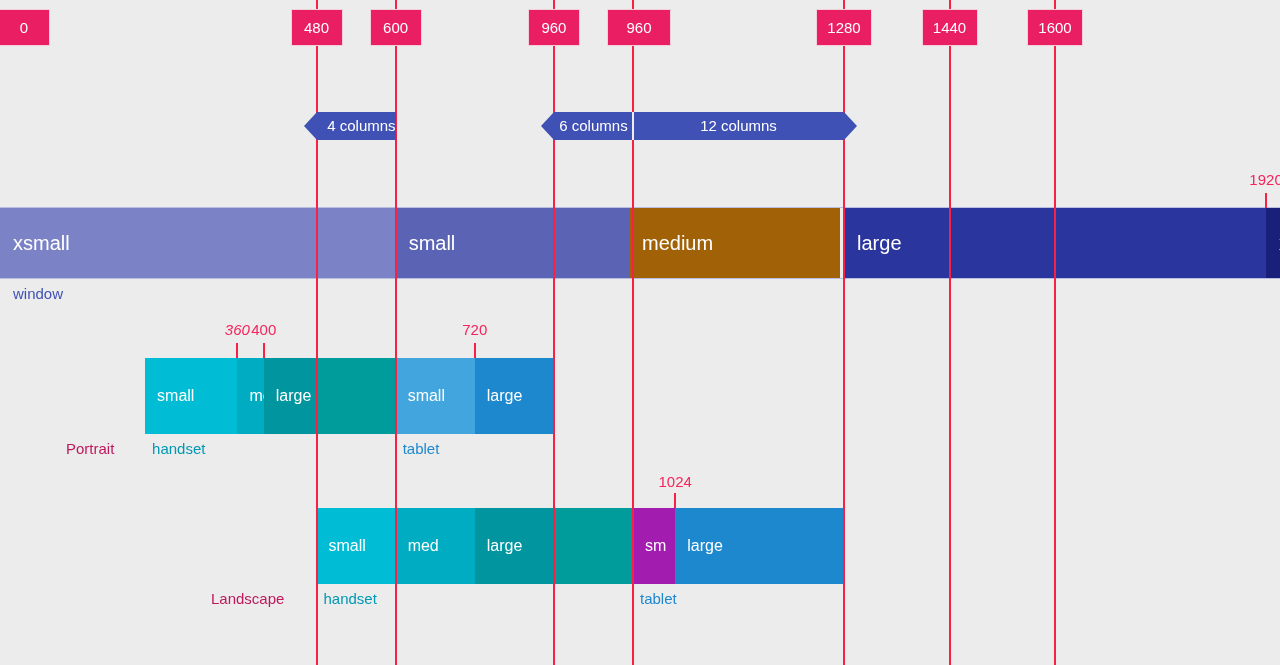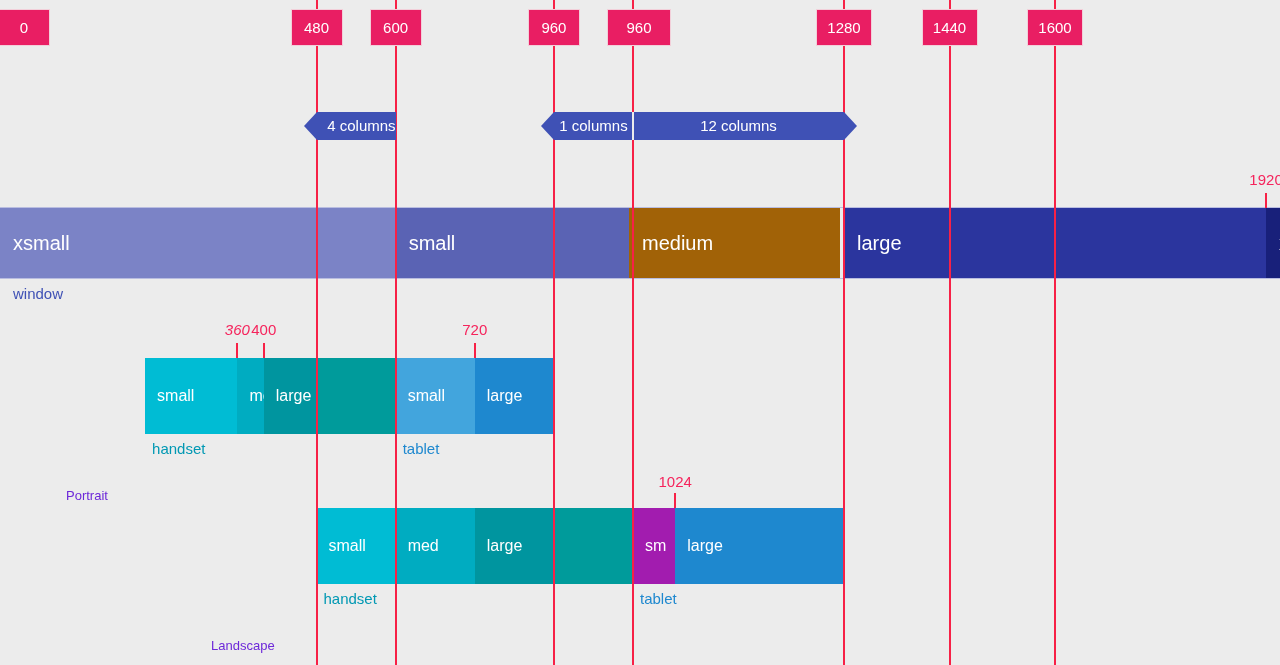--- a/index.html
+++ b/index.html
@@ -70,21 +70,21 @@
 
   
   .dbar{position:absolute;height:76px;z-index:2;}
   .dseg{position:absolute;top:0;height:76px;}
   .dseg span{
     position:absolute;left:12px;top:50%;transform:translateY(-50%);
     color:#ffffff;font-size:16px;white-space:nowrap;
   }
   .devlabel{position:absolute;font-size:15px;z-index:4;white-space:nowrap;}
   .orient{
-    position:absolute;color:#6d28d9;font-size:13px;z-index:4;white-space:nowrap;margin-top:48px;
+    position:absolute;color:#be185d;font-size:15px;z-index:4;white-space:nowrap;
   }
 
   
   .tick{position:absolute;width:2px;background:#f72146;z-index:4;}
   .ticklabel{
     position:absolute;color:#f5245c;font-size:15px;z-index:4;
     white-space:nowrap;text-align:center;
   }
 </style>
 </head>
@@ -105,21 +105,21 @@
     <div class="flag" style="left: 607.024px; width: 64px;">960</div>
     <div class="flag" style="left: 816.032px; width: 56px;">1280</div>
     <div class="flag" style="left: 921.536px; width: 56px;">1440</div>
     <div class="flag" style="left: 1027.04px; width: 56px;">1600</div>
     <div class="colbadge" style="left: 316.512px; width: 79.128px; top: 112px; position: absolute; z-index: 4;">
       <div class="tipL"></div>
       <span style="display: block; width: 100%; text-align: right;">4 columns</span>
     </div>
     <div class="colbadge" style="left: 553.896px; width: 79.128px; top: 112px; position: absolute; z-index: 4;">
       <div class="tipL"></div>
-      <span style="display: block; width: 100%; text-align: center;">1 columns</span>
+      <span style="display: block; width: 100%; text-align: center;">6 columns</span>
     </div>
     <div class="colbadge" style="left: 633.024px; width: 211.008px; top: 112px; position: absolute; z-index: 4;">
       <div class="tipR"></div>
       <span style="display: block; width: 100%; text-align: center;">12 columns</span>
     </div>
     <div style="position: absolute; left: 632.024px; top: 112px; width: 2px; height: 28px; background: rgb(236, 236, 236); z-index: 5;"></div>
     <div id="windowband">
       <div class="wseg" style="left: 0px; width: 395.64px; background: rgb(123, 131, 198);">
         <span>xsmall</span>
       </div>

